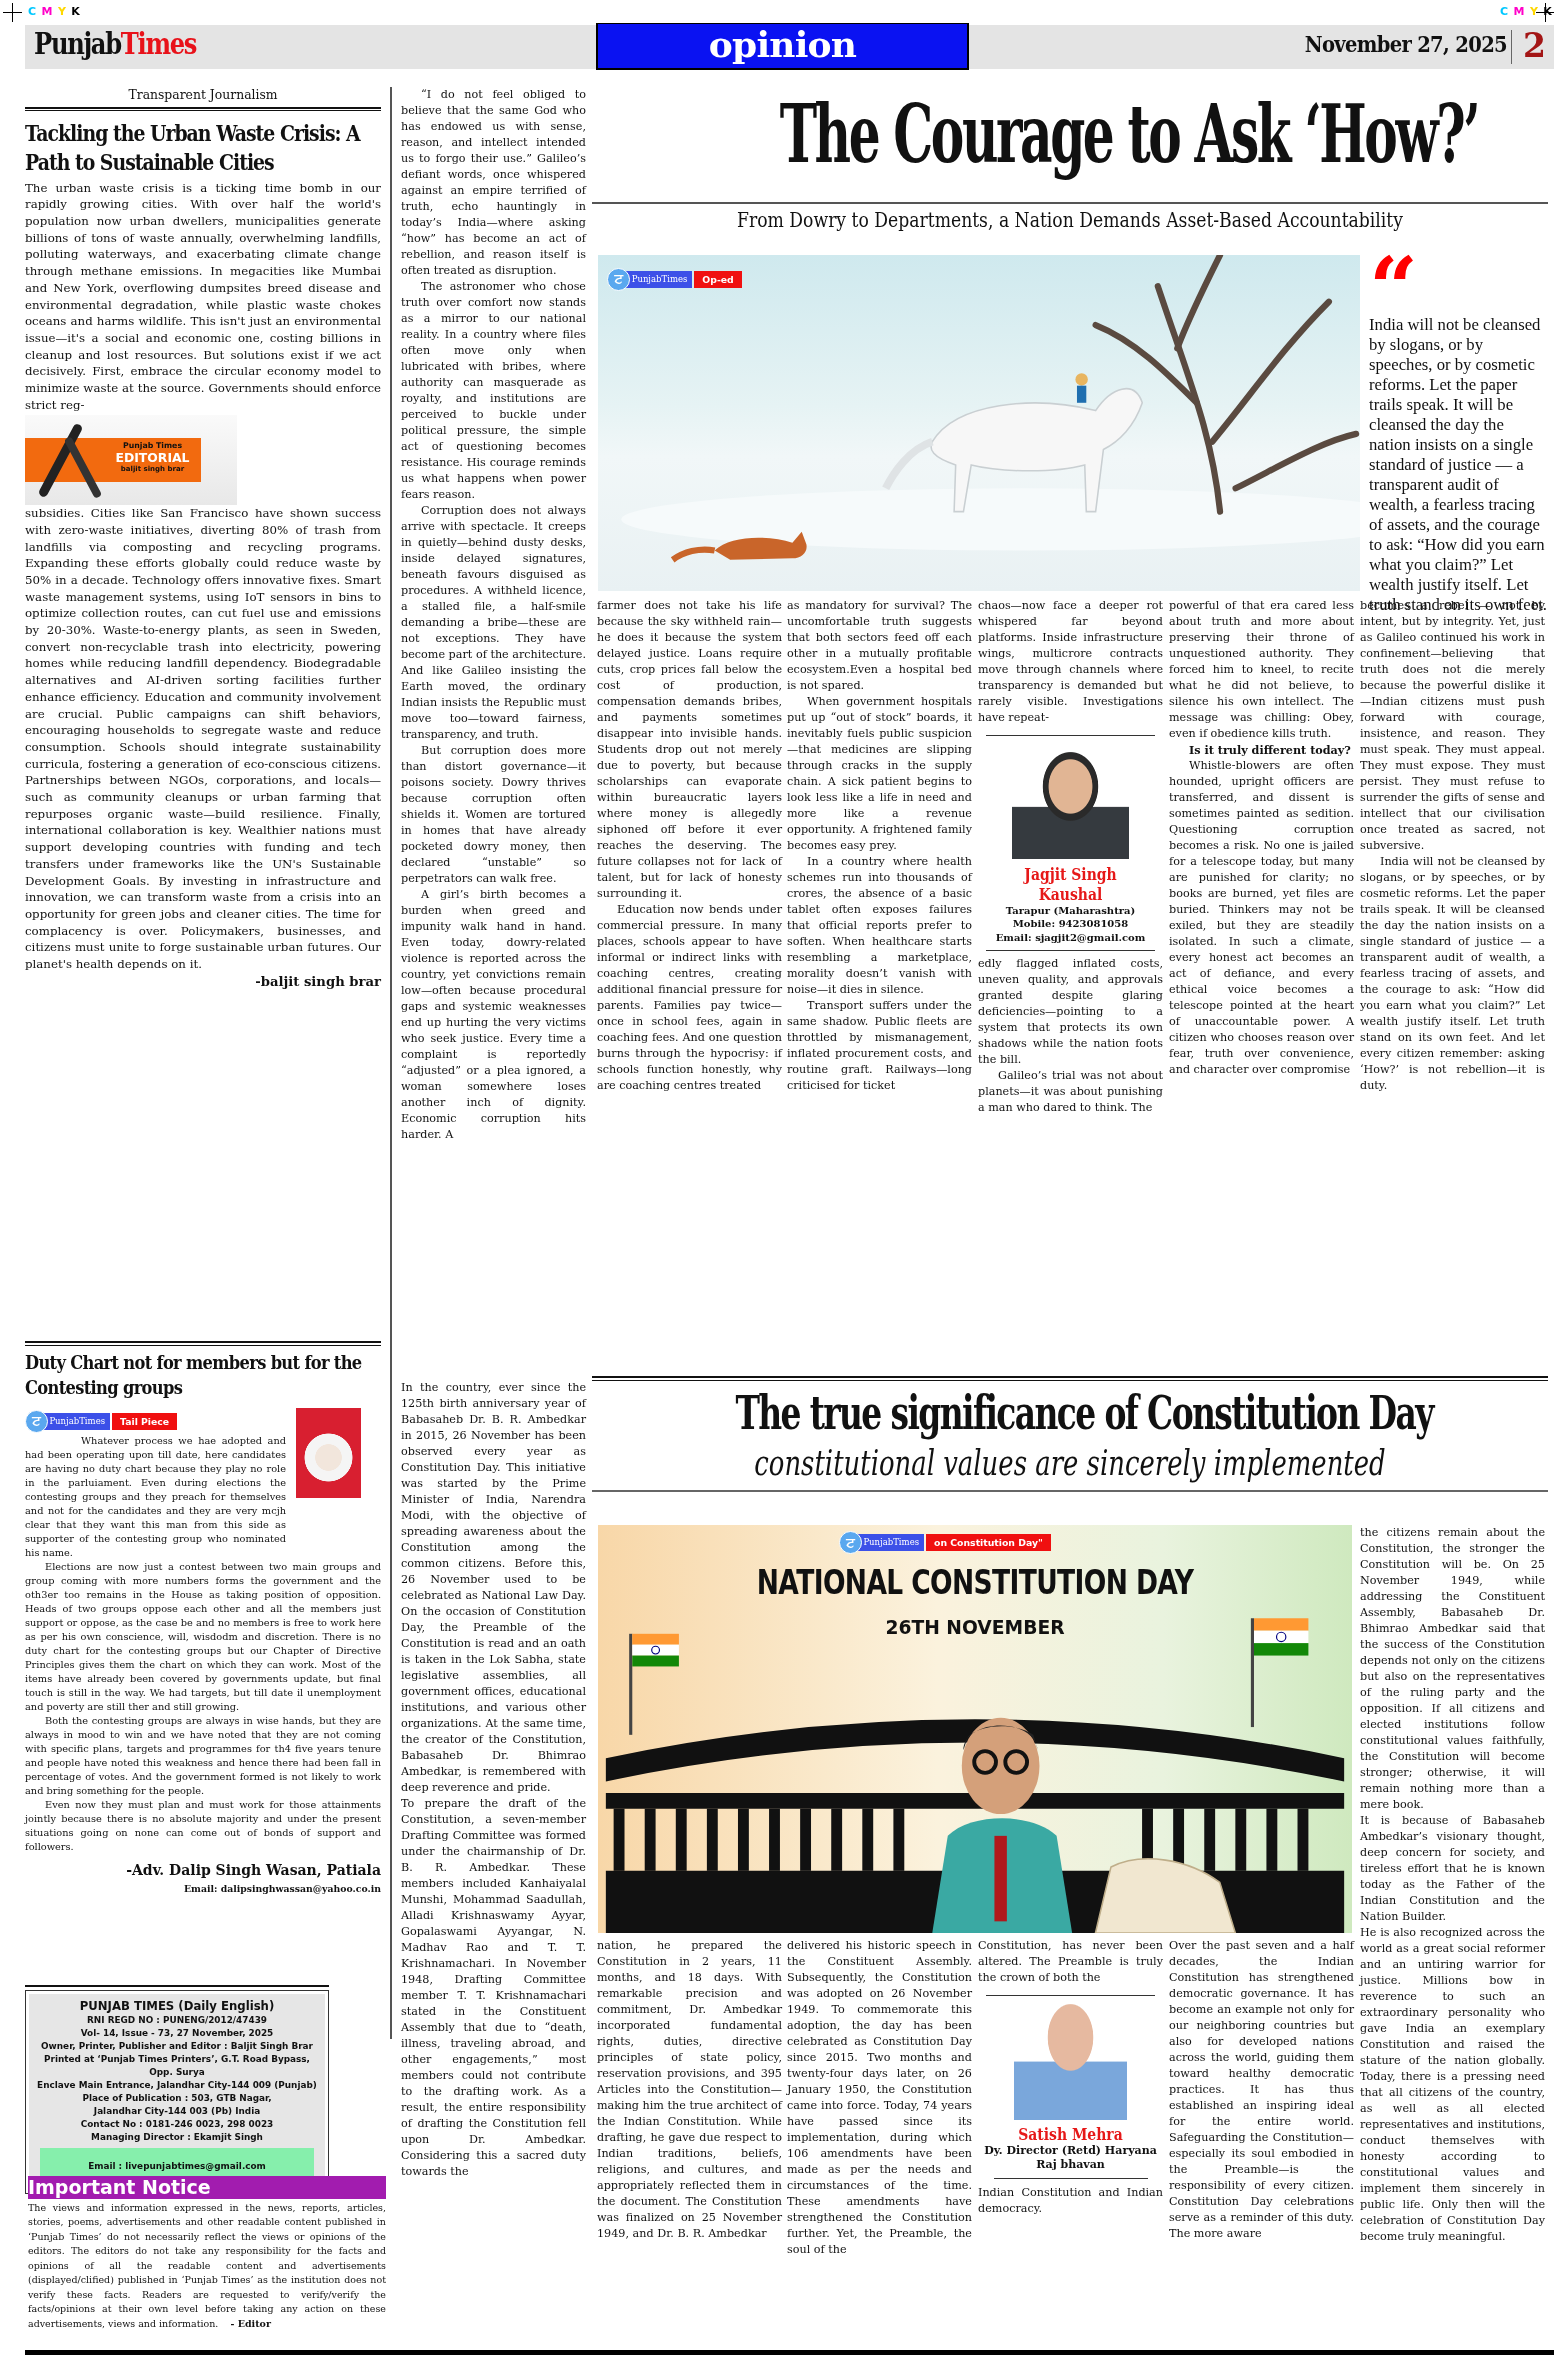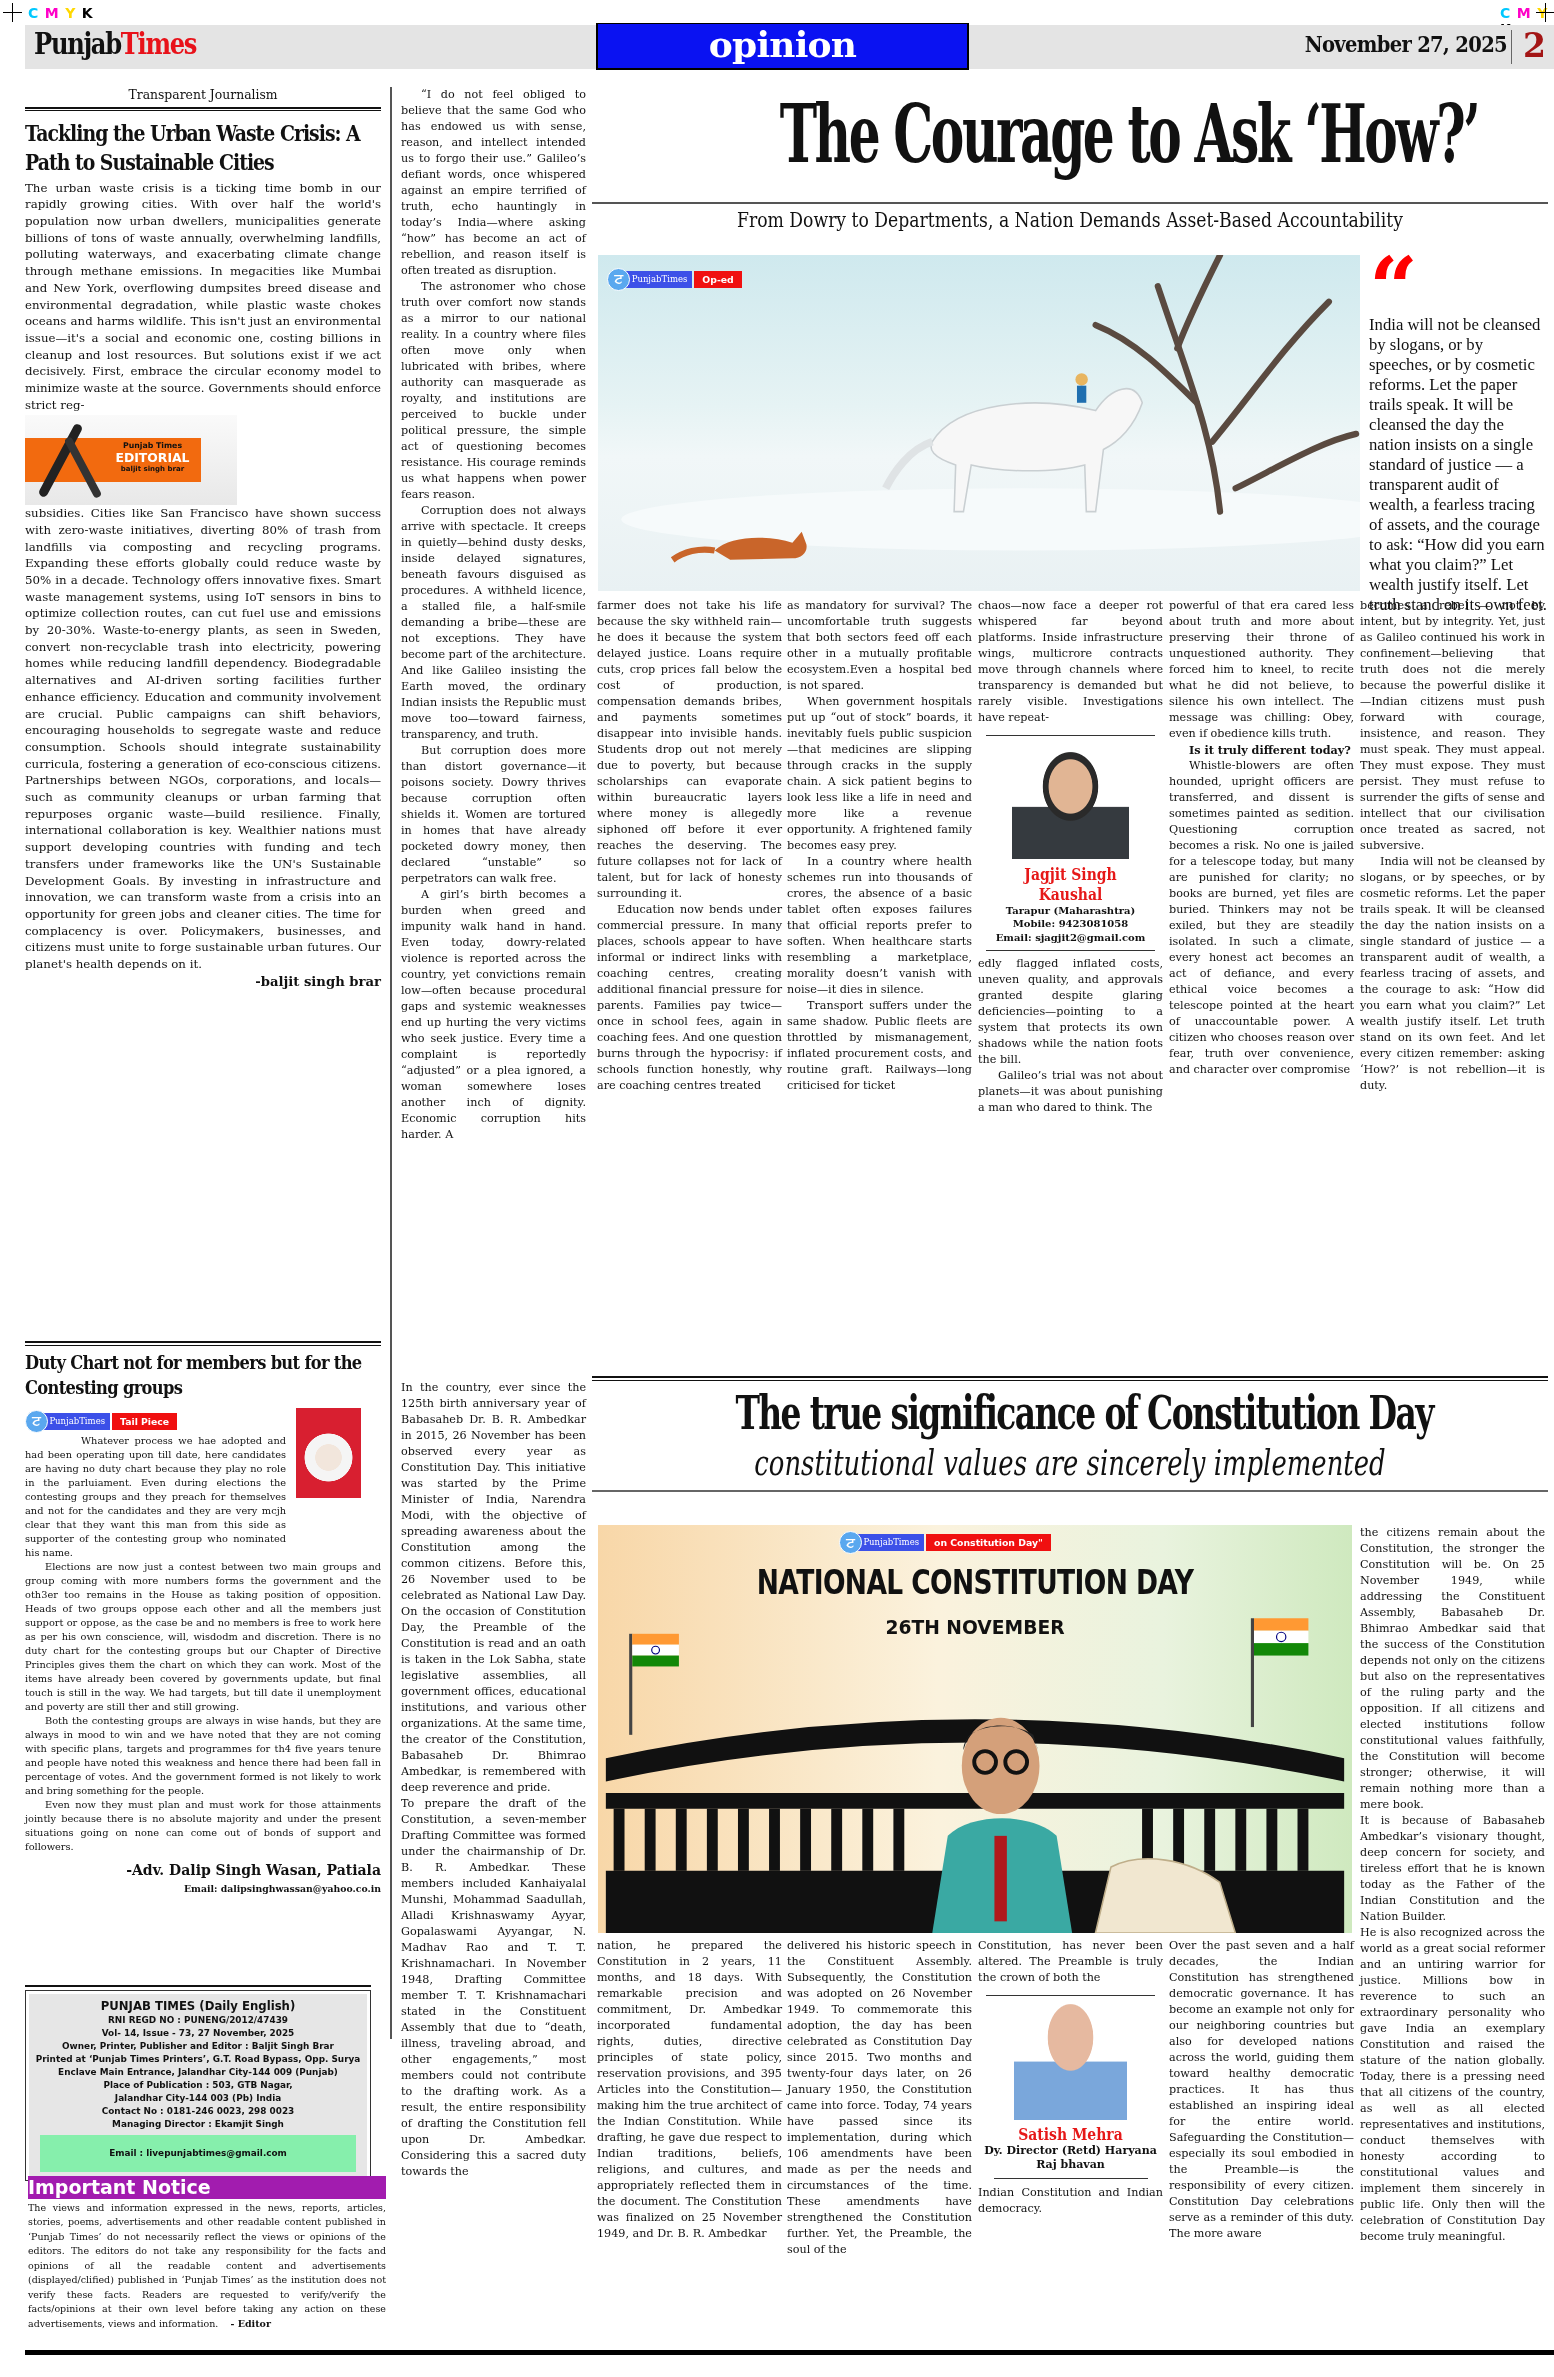--- a/index.html
+++ b/index.html
@@ -1,19 +1,19 @@
 <!DOCTYPE html>
 <html style="font-size:12.4px"><head>
 <meta charset="utf-8">
 <style>
 *{box-sizing:border-box;margin:0;padding:0}
 html,body{width:1554px;height:2377px;background:#fff;overflow:hidden}
 body{position:relative;font-family:"DejaVu Serif",serif;color:#111}
 .abs{position:absolute}
-.cmyk{position:absolute;top:4.7px;font-family:"DejaVu Sans",sans-serif;font-size:14px;font-weight:bold;letter-spacing:0.8px}
+.cmyk{position:absolute;top:4.7px;font-family:"DejaVu Sans",sans-serif;font-size:11px;font-weight:bold;letter-spacing:0.8px}
 .cmyk .c{color:#00c8ff}.cmyk .m{color:#ff00c8}.cmyk .y{color:#ffd800}.cmyk .k{color:#000}
 .reg{position:absolute;top:3.1px;width:18.7px;height:18.7px}
 .reg:before{content:"";position:absolute;left:8.5px;top:0;width:1.6px;height:18.7px;background:#000}
 .reg:after{content:"";position:absolute;left:0;top:8.5px;width:18.7px;height:1.6px;background:#000}
 .mast{position:absolute;left:25px;top:25px;width:1530px;height:44px;background:#e4e4e4}
 .mast-logo{position:absolute;left:34px;top:26.4px;font-family:"DejaVu Serif",serif;font-size:29.5px;font-weight:bold;letter-spacing:-1.6px;transform:scaleX(.82);transform-origin:left top}
 .mast-logo .t{color:#e8121a}
 .section-box{position:absolute;left:596px;top:23px;width:373px;height:47px;background:#0a12f2;border:2.3px solid #000;border-top:1.6px solid #000;color:#fff;font-size:36px;font-weight:bold;text-align:center;line-height:40px;letter-spacing:-0.8px}
 .mast-date{position:absolute;right:47px;top:29.5px;font-size:23px;font-weight:bold;letter-spacing:-0.8px;transform:scaleX(.85);transform-origin:right top}
 .mast-sep{position:absolute;left:1511px;top:29.5px;width:0.8px;height:34px;background:#666}
@@ -84,21 +84,21 @@
   <div class="body-text small" style="margin-top:3.1px">
     <p style="text-indent:56px;padding-right:95px">Whatever process we hae adopted and had been operating upon till date, here candidates are having no duty chart because they play no role in the parluiament.  Even during elections the contesting groups and they preach for themselves and not for the candidates and they are very mcjh clear that they want this man from this side as supporter of the contesting group who nominated his name.</p>
     <p>Elections are now just a contest between two main groups and group coming with more numbers forms the government and the oth3er too remains in the House as taking position of opposition. Heads of two groups oppose each other and all the members just support or oppose, as the case be and no members is free to work here as per his own conscience, will, wisdodm and discretion. There is no duty chart for the contesting groups but our Chapter of Directive Principles gives them the chart on which they can work.  Most of the items have already been covered by governments update, but final touch is still in the way.  We had targets, but till date il  unemployment and poverty are still ther and still growing.</p>
     <p>Both the contesting groups are always in wise hands, but they are always in mood to win and we have noted that they are not coming with specific plans, targets and programmes for th4 five years tenure and people have noted this weakness and hence there had been fall in percentage of votes. And the government formed is not likely to work and bring something for the people.</p>
     <p>Even now they must plan and must work for those attainments  jointly because there is no absolute majority and under the present situations going on none can come out of bonds of support and followers.</p>
   </div>
   <div style="text-align:right;font-weight:bold;font-size:14px;margin-top:7.8px">-Adv. Dalip Singh Wasan, Patiala</div>
   <div style="text-align:right;font-weight:bold;font-size:9.3px;margin-top:5px">Email: dalipsinghwassan@yahoo.co.in</div>
 </div>
 
-<div class="abs" style="left:25px;top:1985px;width:346px;border-top:2.3px solid #111;padding-top:3.1px">
+<div class="abs" style="left:25px;top:1985px;width:304px;border-top:2.3px solid #111;padding-top:3.1px">
   <div style="border:1.6px solid #333;padding:3.1px;background:#fff">
     <div style="background:#e6e6e6;padding:4.7px 4.7px 4.7px;text-align:center;font-family:'DejaVu Sans',sans-serif;font-weight:bold;font-size:8.9px;line-height:13px">
       <div style="font-size:11.7px;line-height:14.8px">PUNJAB TIMES (Daily English)</div>
       <div>RNI REGD NO : PUNENG/2012/47439</div>
       <div>Vol- 14, Issue - 73, 27 November, 2025</div>
       <div>Owner, Printer, Publisher and Editor : Baljit Singh Brar</div>
       <div>Printed at ‘Punjab Times Printers’, G.T. Road Bypass, Opp. Surya</div>
       <div>Enclave Main Entrance, Jalandhar City-144 009 (Punjab)</div>
       <div>Place of Publication : 503, GTB Nagar,</div>
       <div>Jalandhar City-144 003 (Pb) India</div>

